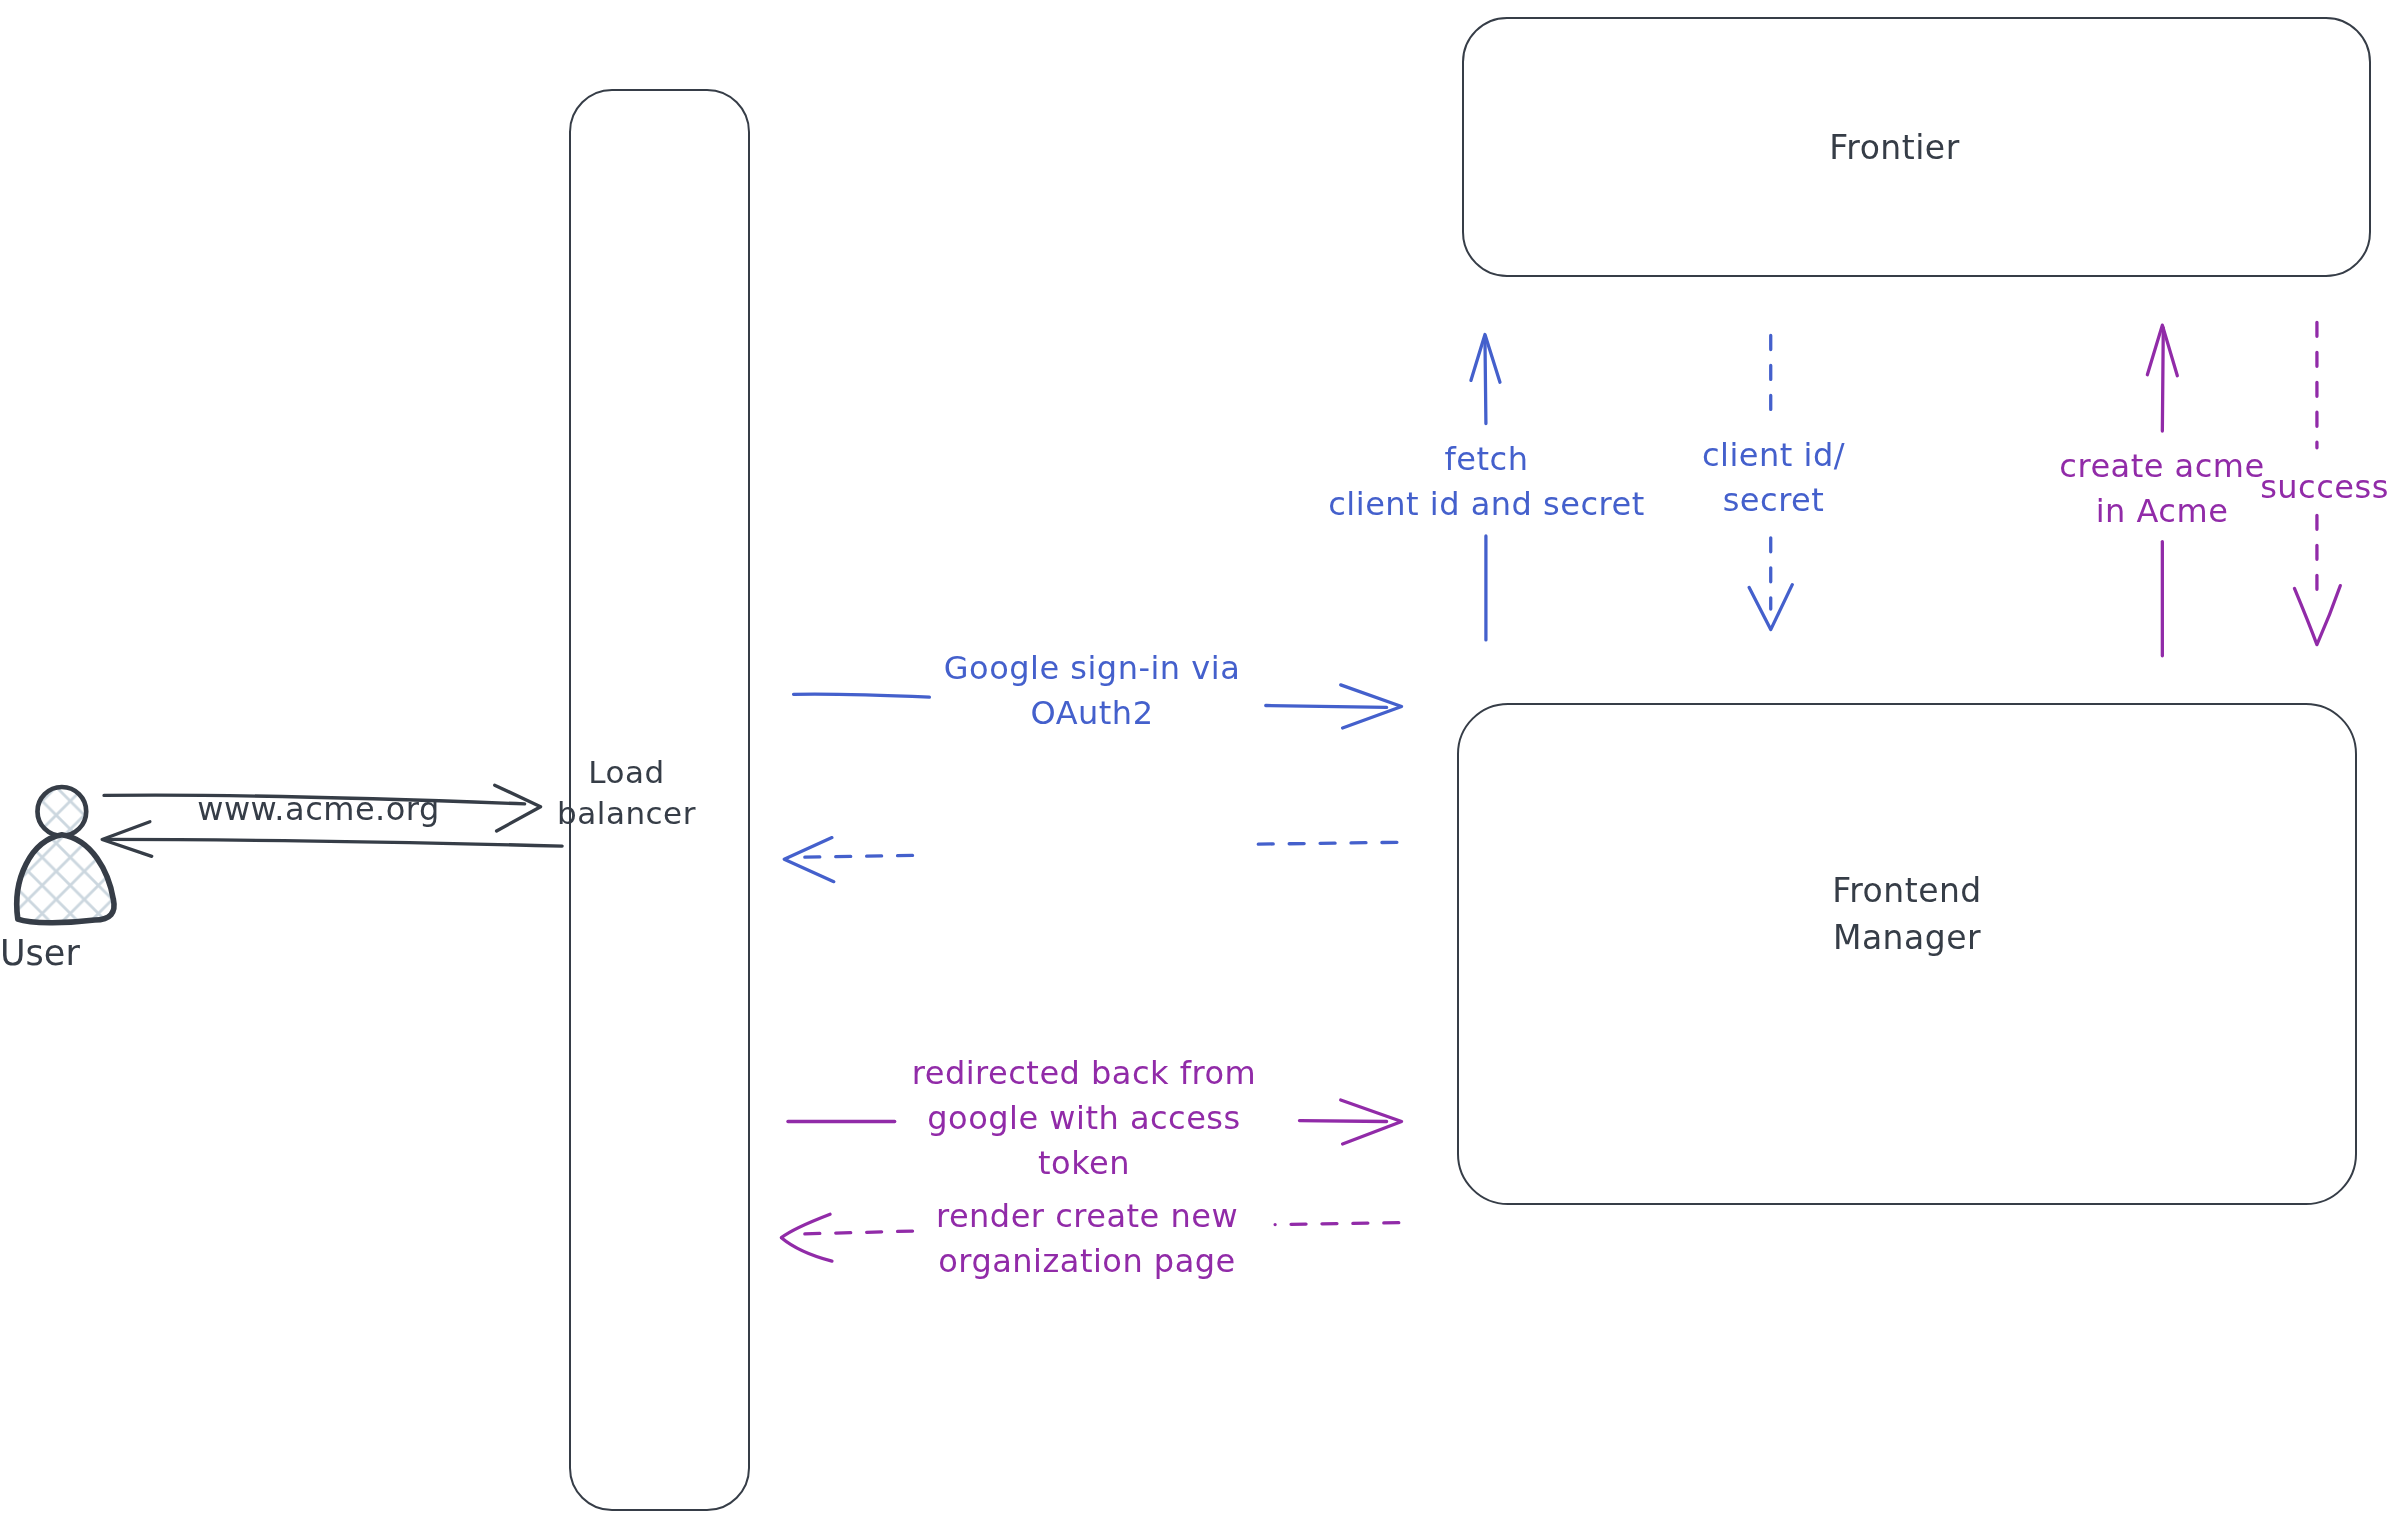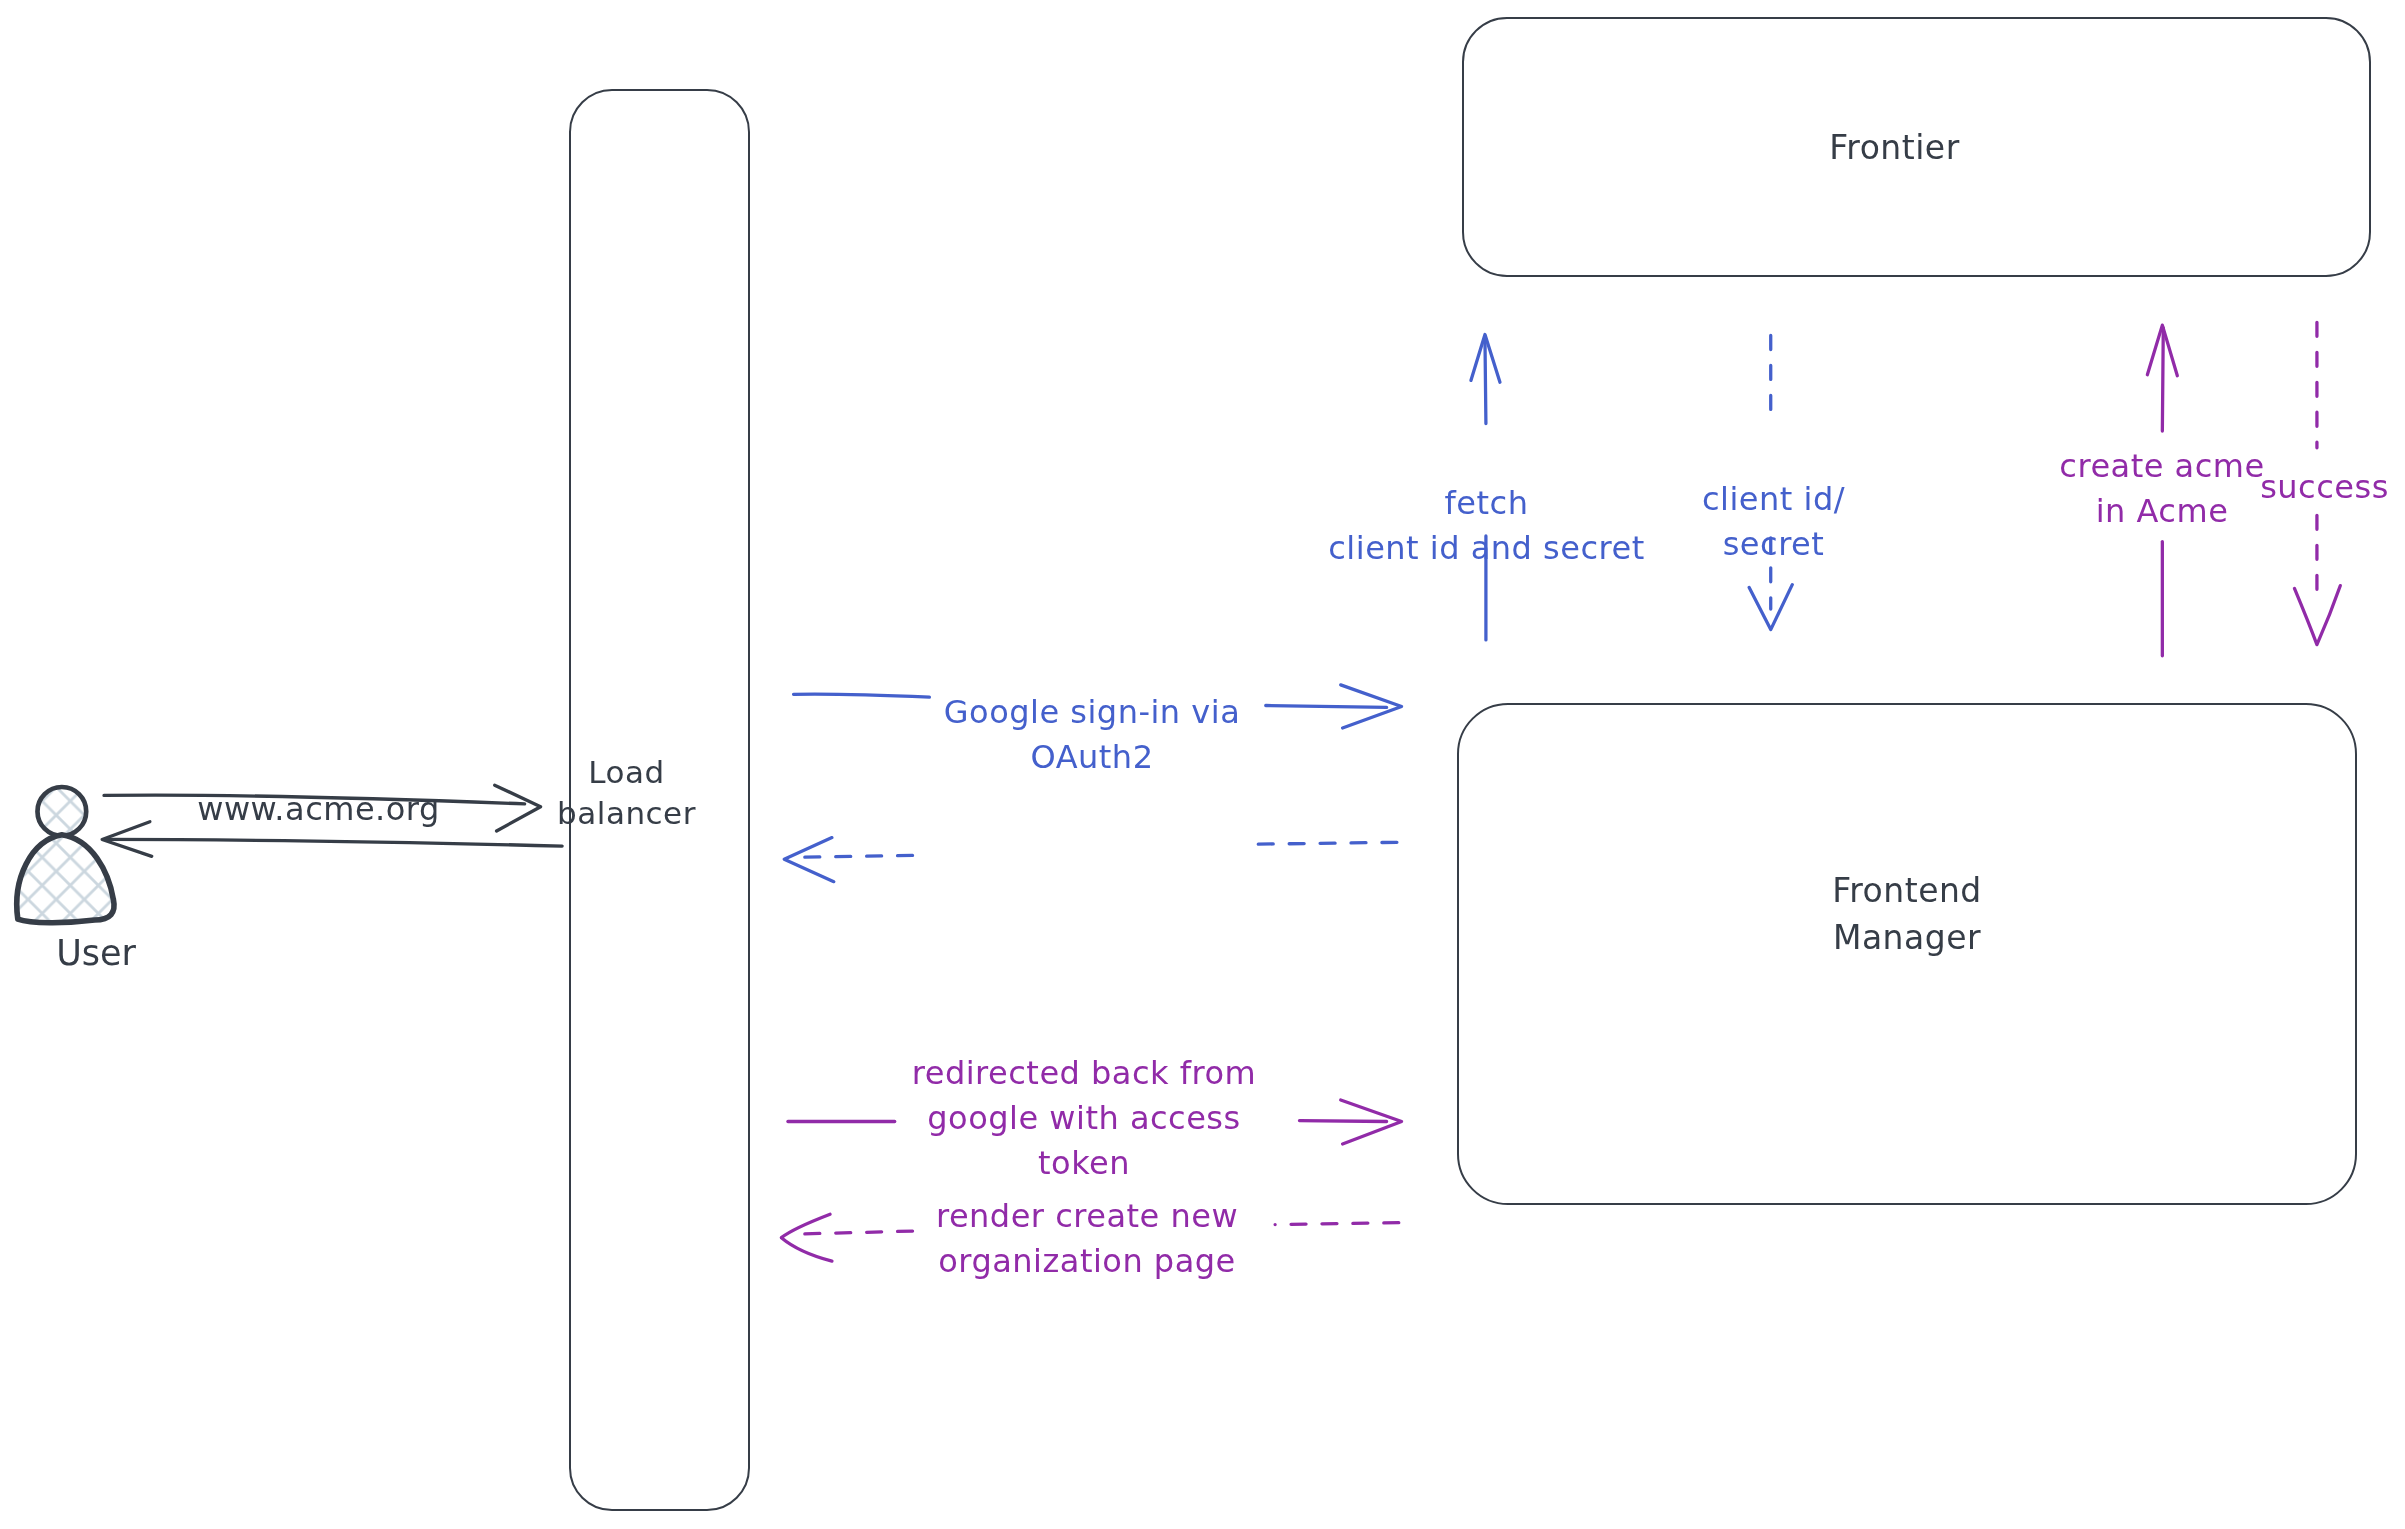--- a/index.html
+++ b/index.html
@@ -32,38 +32,38 @@
   .box.fm       { left: 1457px; top: 703px; width: 900px; height: 502px;  border-radius: 51px; }
   .label {
     position: absolute;
     white-space: pre-line;
     text-align: center;
     color: #363d47;
     font-size: 32px;
     line-height: 45px;
     letter-spacing: 0.5px;
   }
-  .label.blue   { color: #4460cc; margin-top: 44px; }
+  .label.blue   { color: #4460cc; }
   .label.purple { color: #912ba8; }
   .box-title {
     position: absolute;
     display: flex;
     align-items: center;
     justify-content: center;
     white-space: pre-line;
     text-align: center;
     color: #363d47;
     font-size: 33px;
     line-height: 47px;
     letter-spacing: 0.5px;
   }
   .title-frontier { left: 1440px; top: 17px;  width: 909px; height: 260px; }
   .title-fm       { left: 1457px; top: 663px; width: 900px; height: 502px; }
   .title-lb       { left: 536px;  top: 752px; width: 181px; font-size: 31px; line-height: 41px; }
-  .title-user     { left: 0px;    top: 933px; width: 136px; font-size: 35px; position: absolute; text-align: right; color:#363d47; }
+  .title-user     { left: 0px;    top: 933px; width: 136px; font-size: 35px; position: absolute; text-align: left; color:#363d47; }
   .lbl-www        { left: 150px;  top: 787px;  width: 337px; }
   .lbl-signin     { left: 881px;  top: 646px;  width: 422px; }
   .lbl-redirect   { left: 876px;  top: 802px;  width: 422px; }
   .lbl-redirected { left: 873px;  top: 1051px; width: 422px; }
   .lbl-render     { left: 876px;  top: 1194px; width: 422px; }
   .lbl-fetch      { left: 1299px; top: 437px;  width: 375px; }
   .lbl-clientid   { left: 1633px; top: 433px;  width: 281px; }
   .lbl-createuser { left: 2017px; top: 444px;  width: 290px; }
   .lbl-success    { left: 2245px; top: 465px;  width: 159px; }
 </style>

